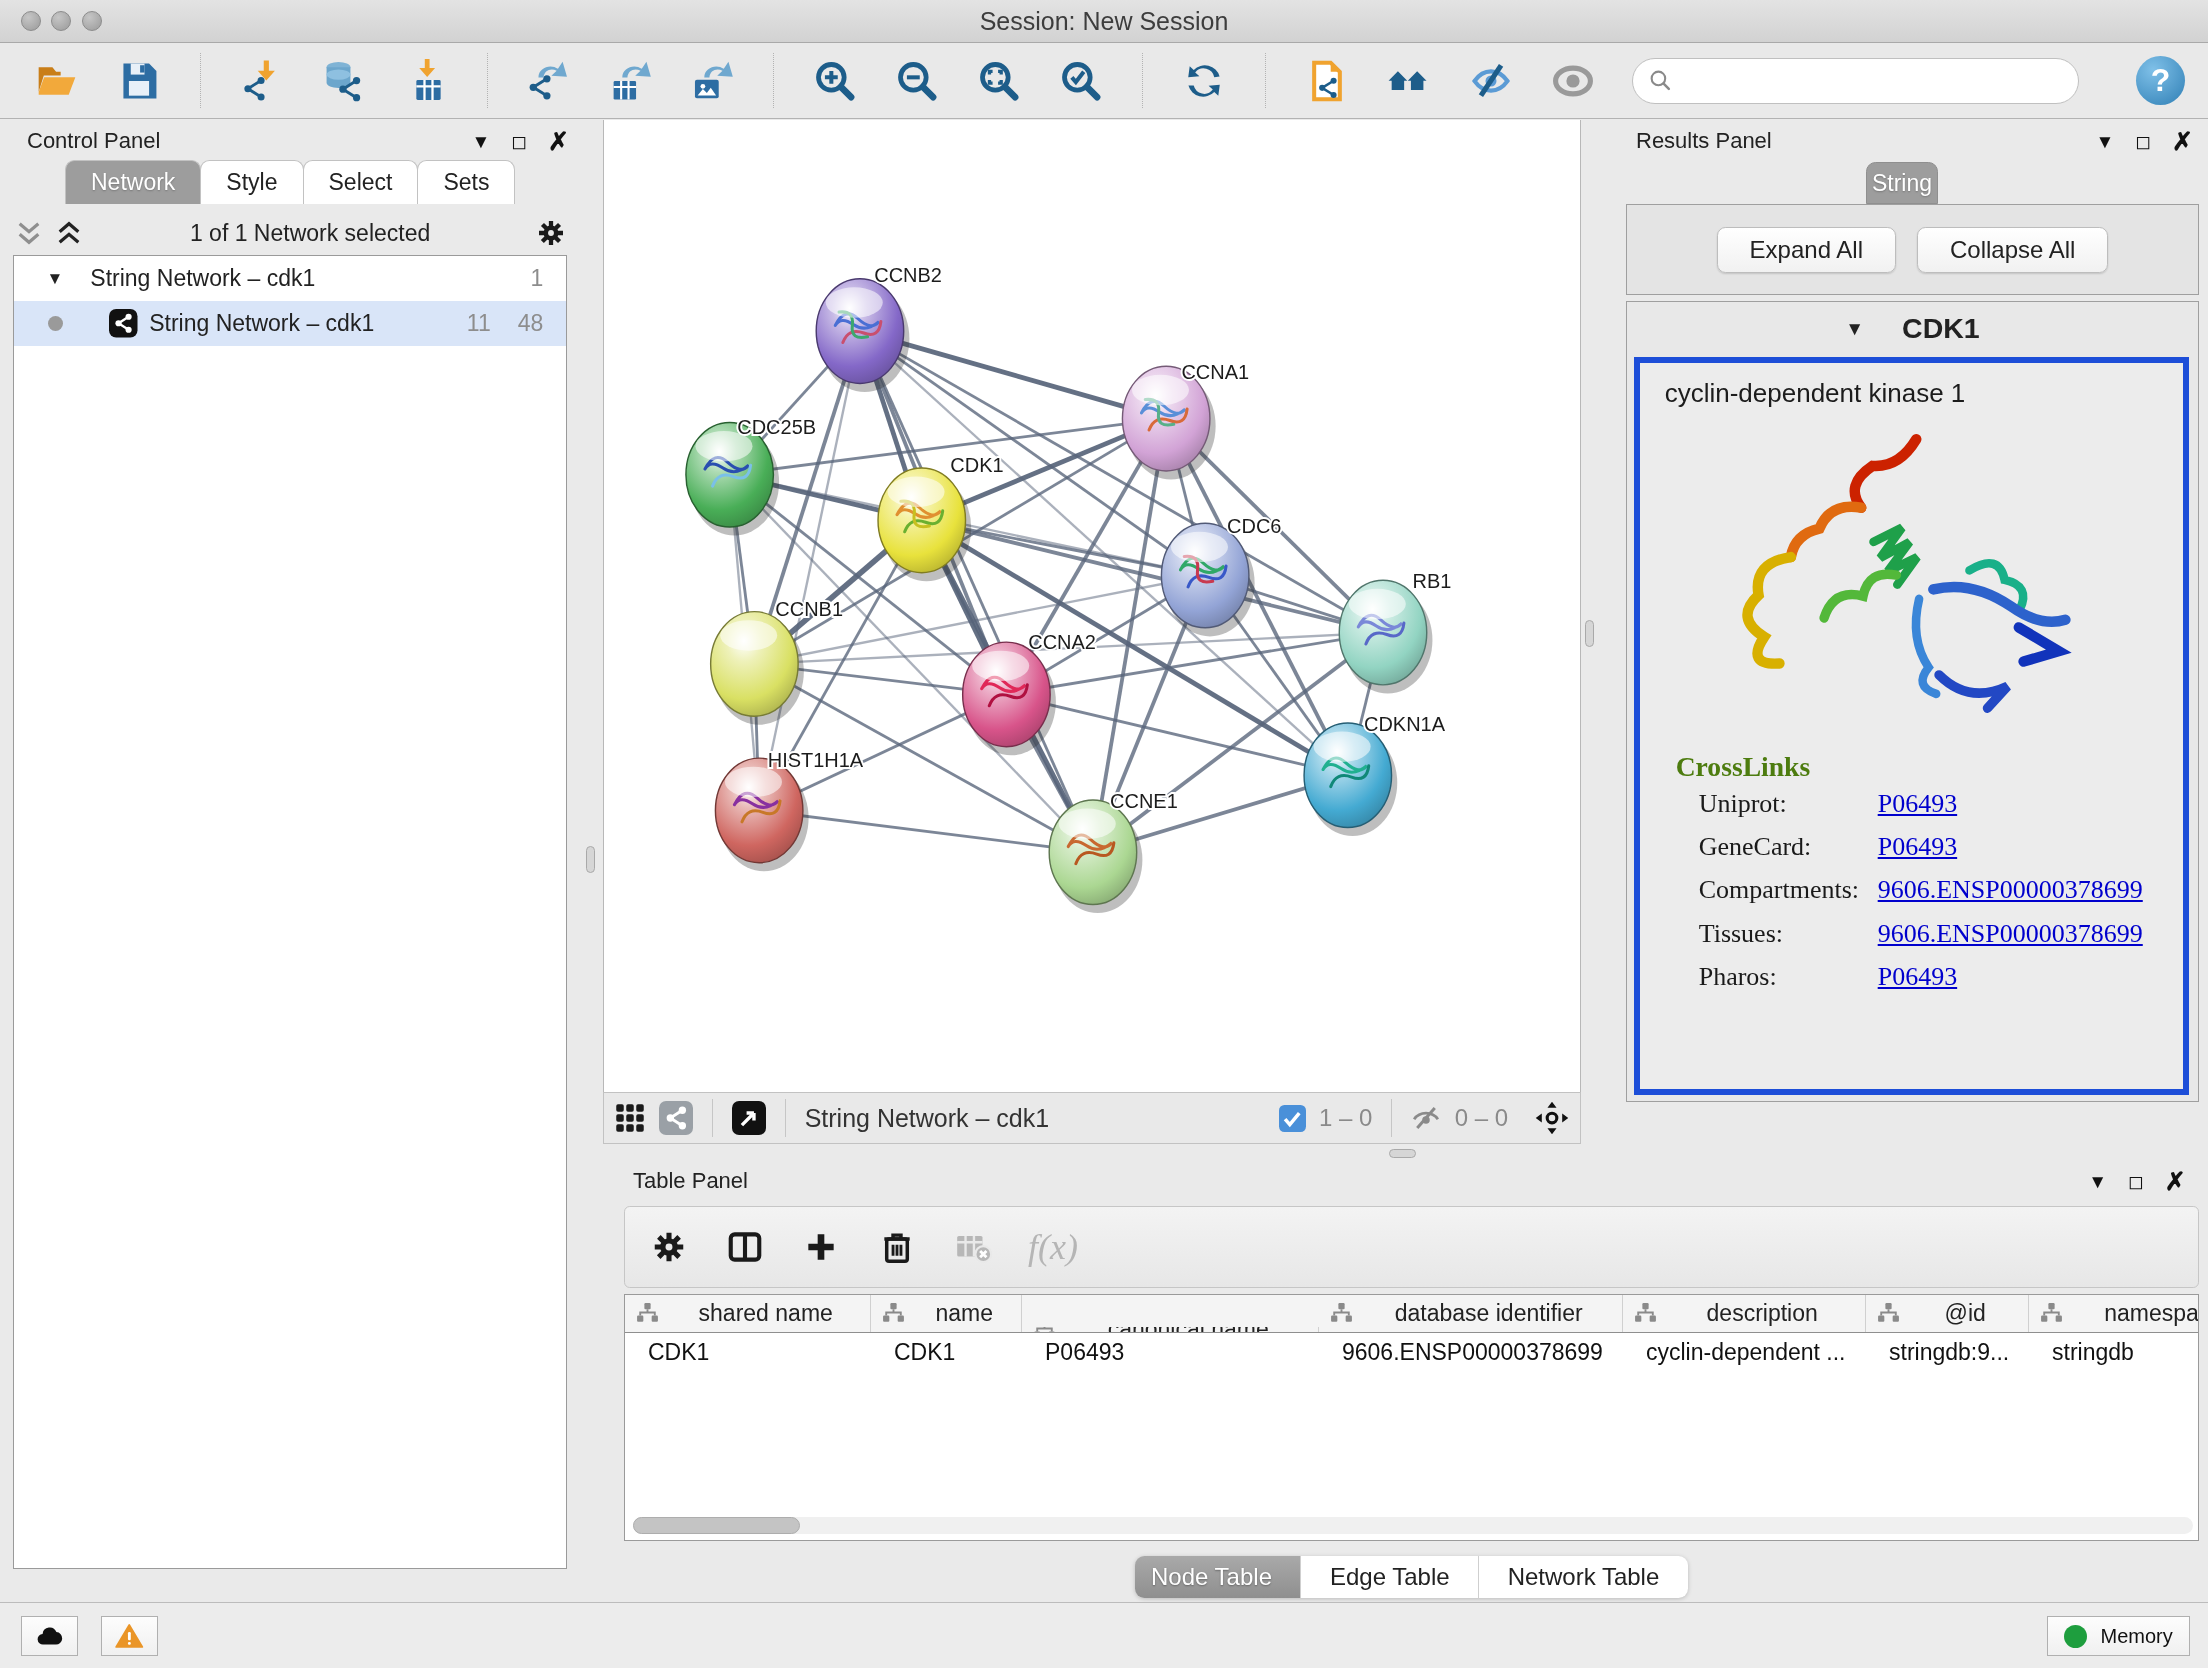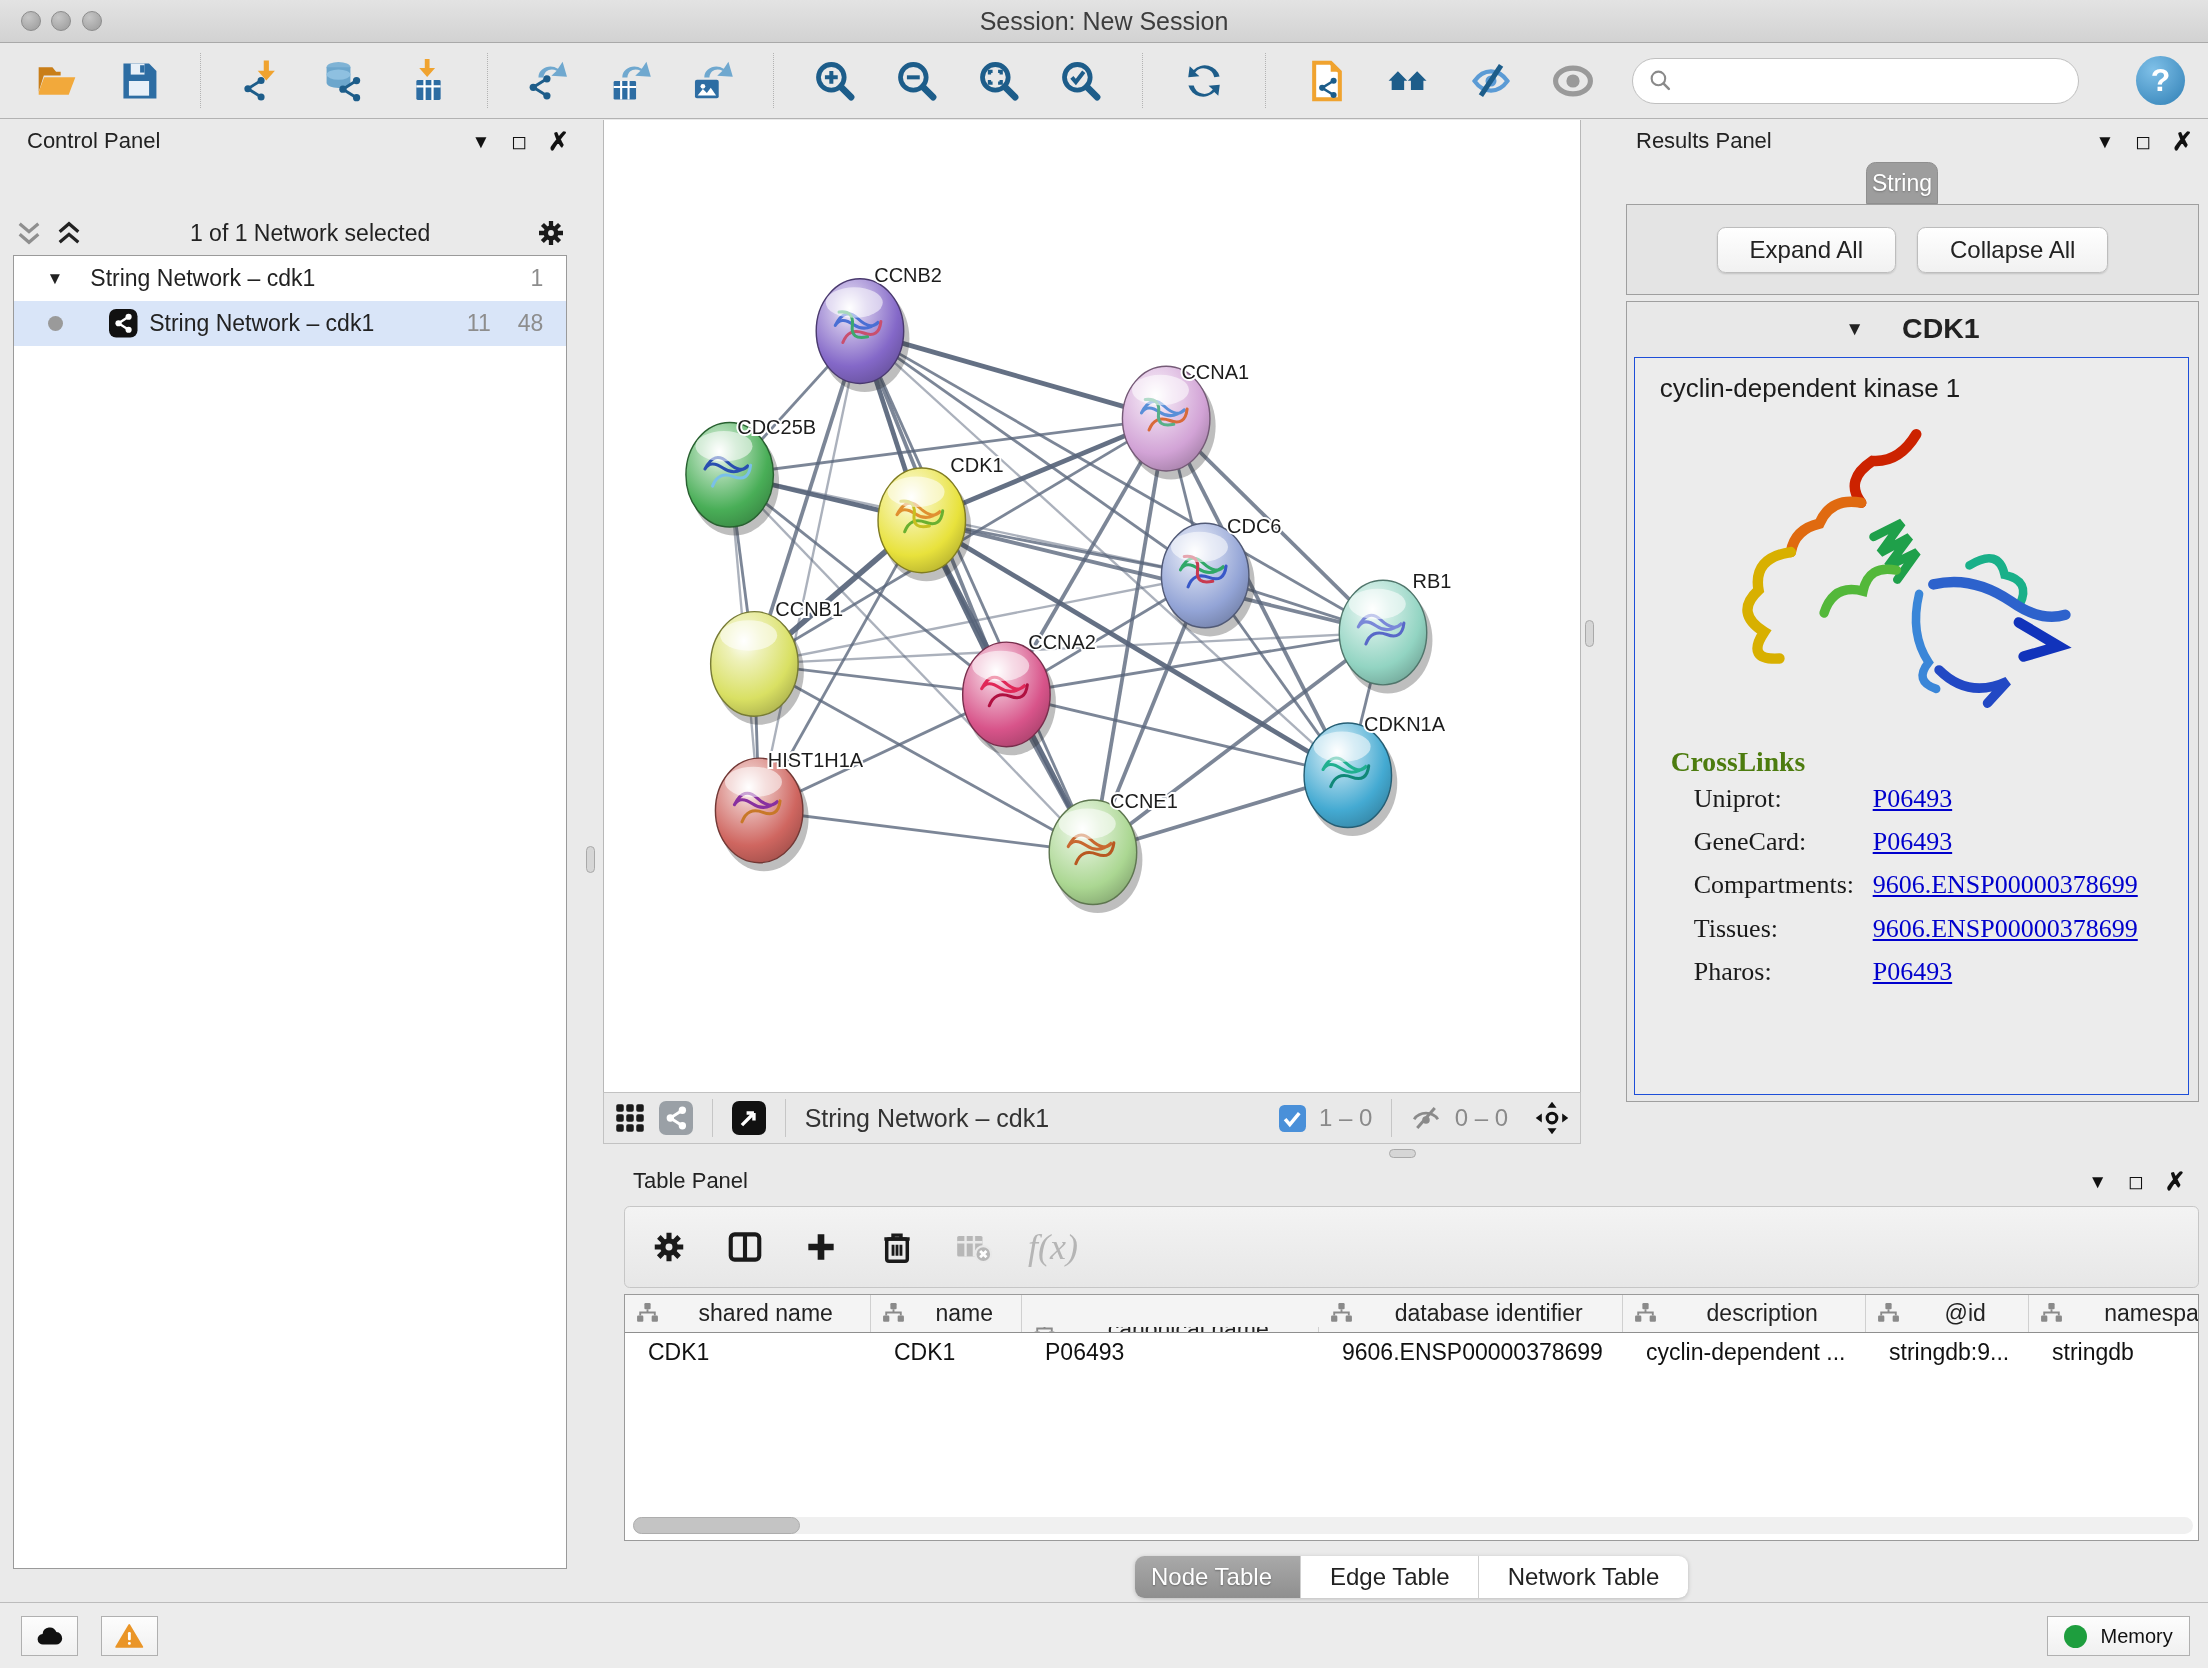--- a/index.html
+++ b/index.html
@@ -55,21 +55,21 @@
   
   .rtab{position:absolute;left:1866px;top:162px;width:72px;height:42px;background:#9d9d9d;color:#fff;
     border-radius:9.5px 9.5px 0 0;border:1px solid #8f8f8f;display:flex;align-items:center;justify-content:center;
     font-size:23px;text-shadow:0 1px 1.9px #777;cursor:pointer;}
   .rbox1{position:absolute;left:1626px;top:204px;width:573px;height:91px;background:#e4e4e4;
     border:1.9px solid #9f9f9f;display:flex;align-items:center;justify-content:center;gap:21px;}
   .rbtn{height:46px;padding:0 32px;background:linear-gradient(#ffffff,#f1f1f1);border:1px solid #bdbdbd;
     border-radius:8.6px;font-size:24px;display:flex;align-items:center;cursor:pointer;box-shadow:0 1px 1.9px rgba(0,0,0,.15);}
   .rbox2{position:absolute;left:1626px;top:301px;width:573px;height:801px;background:#e8e8e8;border:1.9px solid #9f9f9f;}
   .rhdr{height:53px;display:flex;align-items:center;justify-content:center;gap:38px;font-size:28.5px;font-weight:bold;cursor:pointer;}
-  .rcontent{position:absolute;left:6.7px;top:55px;width:555px;height:738px;background:#ececec;border:1px solid #1d4ed8;overflow:hidden;}
+  .rcontent{position:absolute;left:6.7px;top:55px;width:555px;height:738px;background:#ececec;border:6px solid #1d4ed8;overflow:hidden;}
   .rdesc{margin:15px 0 0 25px;font-size:26px;color:#1c1c1c;}
   .xl-title{margin:21px 0 5.7px 36px;font-family:"Liberation Serif",serif;font-size:27.6px;font-weight:bold;color:#4d7c0f;}
   .xlrow{display:flex;margin:0 0 13.3px 59px;font-family:"Liberation Serif",serif;font-size:26px;}
   .xlrow .xlab{width:179px;color:#1a1a1a;flex:0 0 auto;}
   .xlrow a{color:#0000cd;text-decoration:underline;cursor:pointer;}
   
   .tp-head{position:absolute;left:616px;top:1162px;width:1583px;height:38px;display:flex;align-items:center;font-size:22px;}
   .tp-tools{position:absolute;left:624px;top:1206px;width:1575px;height:82px;background:linear-gradient(#f3f3f3,#e7e7e7);
     border:1px solid #c6c6c6;border-radius:5.7px;display:flex;align-items:center;padding-left:23px;gap:34px;}
   .tp-tools .ti{width:42px;height:42px;display:flex;align-items:center;justify-content:center;cursor:pointer;}
@@ -287,20 +287,26 @@
   </div>
 
   <div class="phead" style="left:27px;top:122px;width:542px;">
     <span>Control Panel</span>
     <span class="pbtns">
       <span class="pb">▼</span>
       <span class="pb">◻</span>
       <span class="pb pbx">✗</span>
     </span>
   </div>
+  <div class="cp-tabs" id="cpTabs">
+      <div class="ctab active">Network</div>
+      <div class="ctab">Style</div>
+      <div class="ctab">Select</div>
+      <div class="ctab">Sets</div>
+    </div>
   <div class="cp-bar">
     <svg viewBox="0 0 24 24">
       <path d="M5 5l7 6 7-6M5 13l7 6 7-6" stroke="#8f8f8f" stroke-width="2.4" fill="none"></path>
     </svg>
     <svg viewBox="0 0 24 24" style="margin-left:7.6px">
       <path d="M5 11l7-6 7 6M5 19l7-6 7 6" stroke="#222" stroke-width="2.4" fill="none"></path>
     </svg>
     <span style="flex:1;text-align:center;">1 of 1 Network selected</span>
     <svg viewBox="0 0 24 24" id="cpGear">
         <circle cx="12" cy="12" r="5.6" fill="#1a1a1a"></circle>

